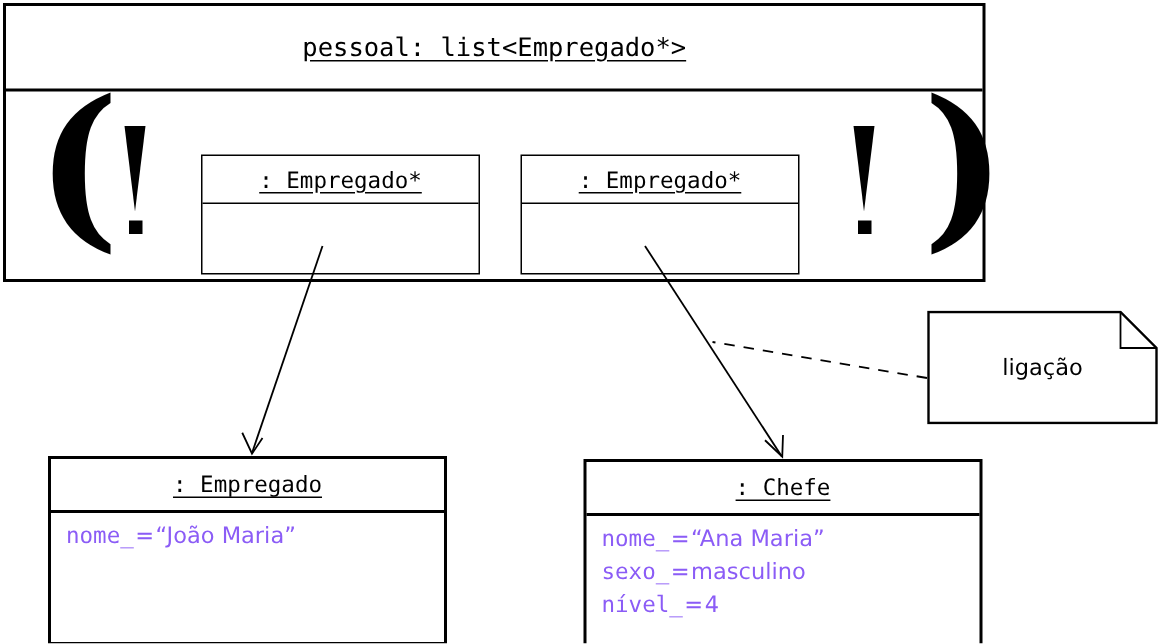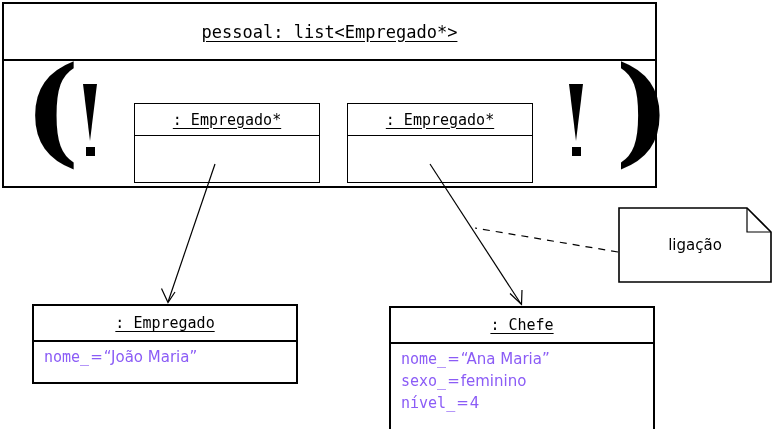--- a/index.html
+++ b/index.html
@@ -131,21 +131,21 @@
     top: 0;
     height: 31px;
   }
   .ptr-box .title-text { font-size: 15px; }
 
   
   #empregado-box {
     left: 32px;
     top: 304px;
     width: 266px;
-    height: 80px;
+    height: 126px;
   }
   #chefe-box {
     left: 389px;
     top: 306px;
     width: 266px;
     height: 142px;
   }
   .instance-box .compartment-title {
     top: 0;
     height: 34px;
@@ -275,21 +275,21 @@
   <div id="chefe-box" class="uml-box instance-box">
     <div class="compartment-title">
       <span class="title-text">: Chefe</span>
     </div>
     <div class="divider"></div>
     <div class="attr-list">
       <span class="attr-row">
         <span class="attr-name">nome_</span><span class="attr-eq">=</span><span class="attr-value">“Ana Maria”</span>
       </span>
       <span class="attr-row">
-        <span class="attr-name">sexo_</span><span class="attr-eq">=</span><span class="attr-value">feminino</span>
+        <span class="attr-name">sexo_</span><span class="attr-eq">=</span><span class="attr-value">masculino</span>
       </span>
       <span class="attr-row">
         <span class="attr-name">nível_</span><span class="attr-eq">=</span><span class="attr-value">4</span>
       </span>
     </div>
   </div>
 
   <svg id="connectors" viewBox="0 0 780 429">
 
     <g>

